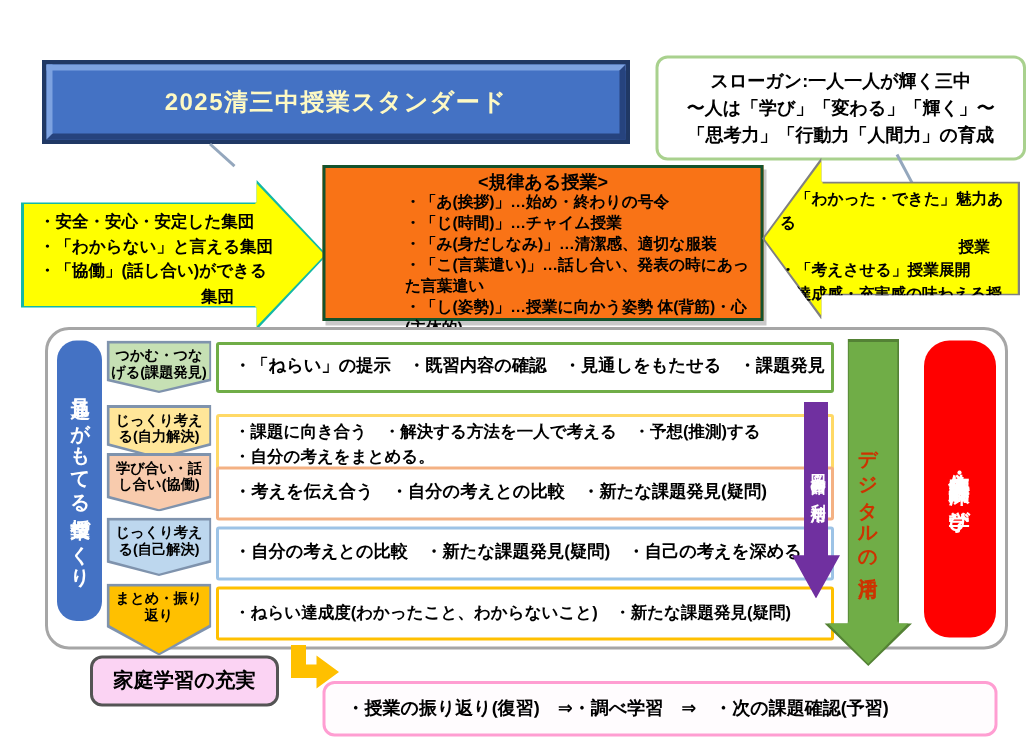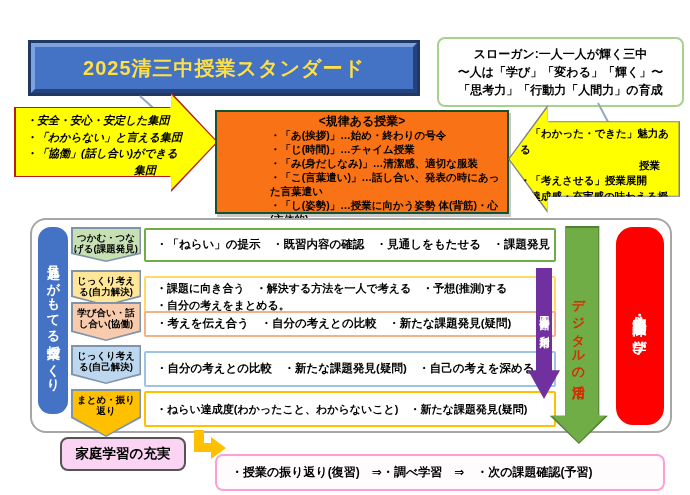--- a/index.html
+++ b/index.html
@@ -6,33 +6,33 @@
   #page{position:relative;width:690px;height:495px;background:#ffffff;overflow:hidden;
         font-family:"Liberation Sans","DejaVu Sans",sans-serif;font-weight:700;color:#000;}
   .abs{position:absolute;}
   .vtext{writing-mode:vertical-rl;text-orientation:upright;}
 
   
   .title-outer{left:28px;top:40px;width:392px;height:56px;background:#203864;padding:0;}
   .title-face{position:absolute;left:3px;top:3px;right:3px;bottom:3px;background:#4472c4;
               border:4px solid;border-color:#7da2e0 #26437e #26437e #7da2e0;
               display:flex;align-items:center;justify-content:center;}
-  .title-face span{color:#fde047;font-size:20px;letter-spacing:1px;}
+  .title-face span{color:#fef9c3;font-size:16px;letter-spacing:1px;}
 
   
   .slogan{left:437px;top:37px;width:243px;height:66px;background:#fff;border:2px solid #a9d18e;
           border-radius:8px;display:flex;flex-direction:column;align-items:center;justify-content:center;
           font-size:12px;line-height:1.5;text-align:center;}
 
   .connector{background:#94a7bd;height:2px;transform-origin:left center;}
 
   
   .arrow-wrap{overflow:visible;}
-  .arrow-right-outer{left:14px;top:92px;width:204px;height:100px;background:#b91c1c;
-      clip-path:polygon(0 15%,77% 15%,77% 0,100% 50%,77% 100%,77% 85%,0 85%);font-style:italic;}
+  .arrow-right-outer{left:14px;top:120px;width:204px;height:100px;background:#14b8a6;
+      clip-path:polygon(0 15%,77% 15%,77% 0,100% 50%,77% 100%,77% 85%,0 85%);}
   .arrow-right-inner{position:absolute;left:1.5px;top:1.5px;right:1.5px;bottom:1.5px;background:#ffff00;
       clip-path:polygon(0 15%,77% 15%,77% 0,100% 50%,77% 100%,77% 85%,0 85%);}
   .arrow-left-outer{left:508px;top:105px;width:172px;height:108px;background:#808080;
       clip-path:polygon(100% 15%,23% 15%,23% 0,0 50%,23% 100%,23% 85%,100% 85%);}
   .arrow-left-inner{position:absolute;left:1.5px;top:1.5px;right:1.5px;bottom:1.5px;background:#ffff00;
       clip-path:polygon(100% 15%,23% 15%,23% 0,0 50%,23% 100%,23% 85%,100% 85%);}
   .la-text{position:absolute;left:12px;top:20px;width:160px;font-size:11px;line-height:1.5;}
   .la-text .r{text-align:right;padding-right:30px;}
   .ra-text{position:absolute;left:12px;top:21px;width:158px;font-size:10.5px;line-height:1.5;}
   .ra-text .r{text-align:right;padding-right:18px;}
@@ -169,21 +169,21 @@
     </div>
   </div>
 
   <div class="abs row" style="top: 228px; height: 34px; border-color: rgb(112, 173, 71);">
     <div>・「ねらい」の提示　・既習内容の確認　・見通しをもたせる　・課題発見</div>
   </div>
   <div class="abs row" style="top: 276px; height: 41px; font-size: 11px; border-color: rgb(255, 217, 102);">
     <div>・課題に向き合う　・解決する方法を一人で考える　・予想(推測)する</div>
     <div>・自分の考えをまとめる。</div>
   </div>
-  <div class="abs row" style="top: 311px; height: 26px; border-color: rgb(244, 177, 131);">
+  <div class="abs row" style="top: 311px; height: 36px; border-color: rgb(244, 177, 131);">
     <div>・考えを伝え合う　・自分の考えとの比較　・新たな課題発見(疑問)</div>
   </div>
   <div class="abs row" style="top: 351px; height: 36px; border-color: rgb(157, 195, 230);">
     <div>・自分の考えとの比較　・新たな課題発見(疑問)　・自己の考えを深める</div>
   </div>
   <div class="abs row" style="top: 391px; height: 36px; font-size: 11px; border-color: rgb(255, 192, 0);">
     <div>・ねらい達成度(わかったこと、わからないこと)　・新たな課題発見(疑問)</div>
   </div>
 
   <div class="abs lib-arrow" style="background-color: rgb(112, 48, 160);">

